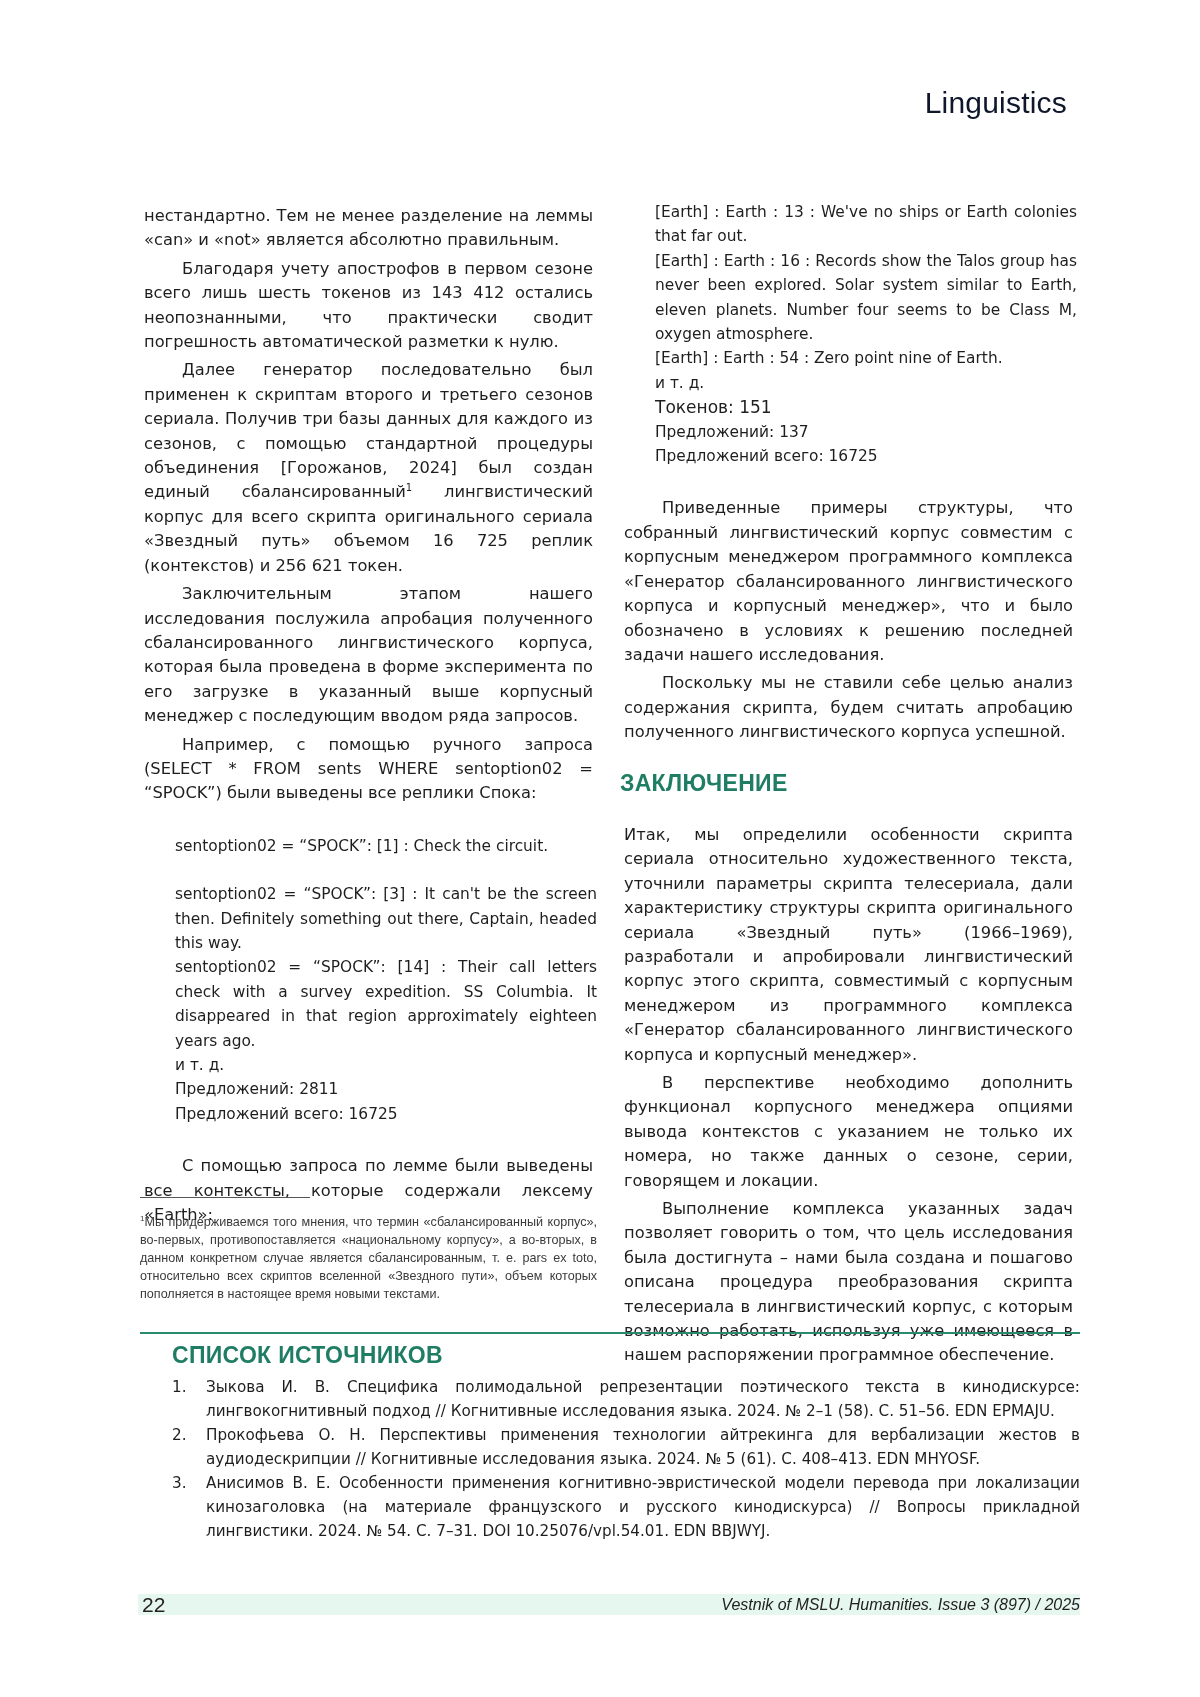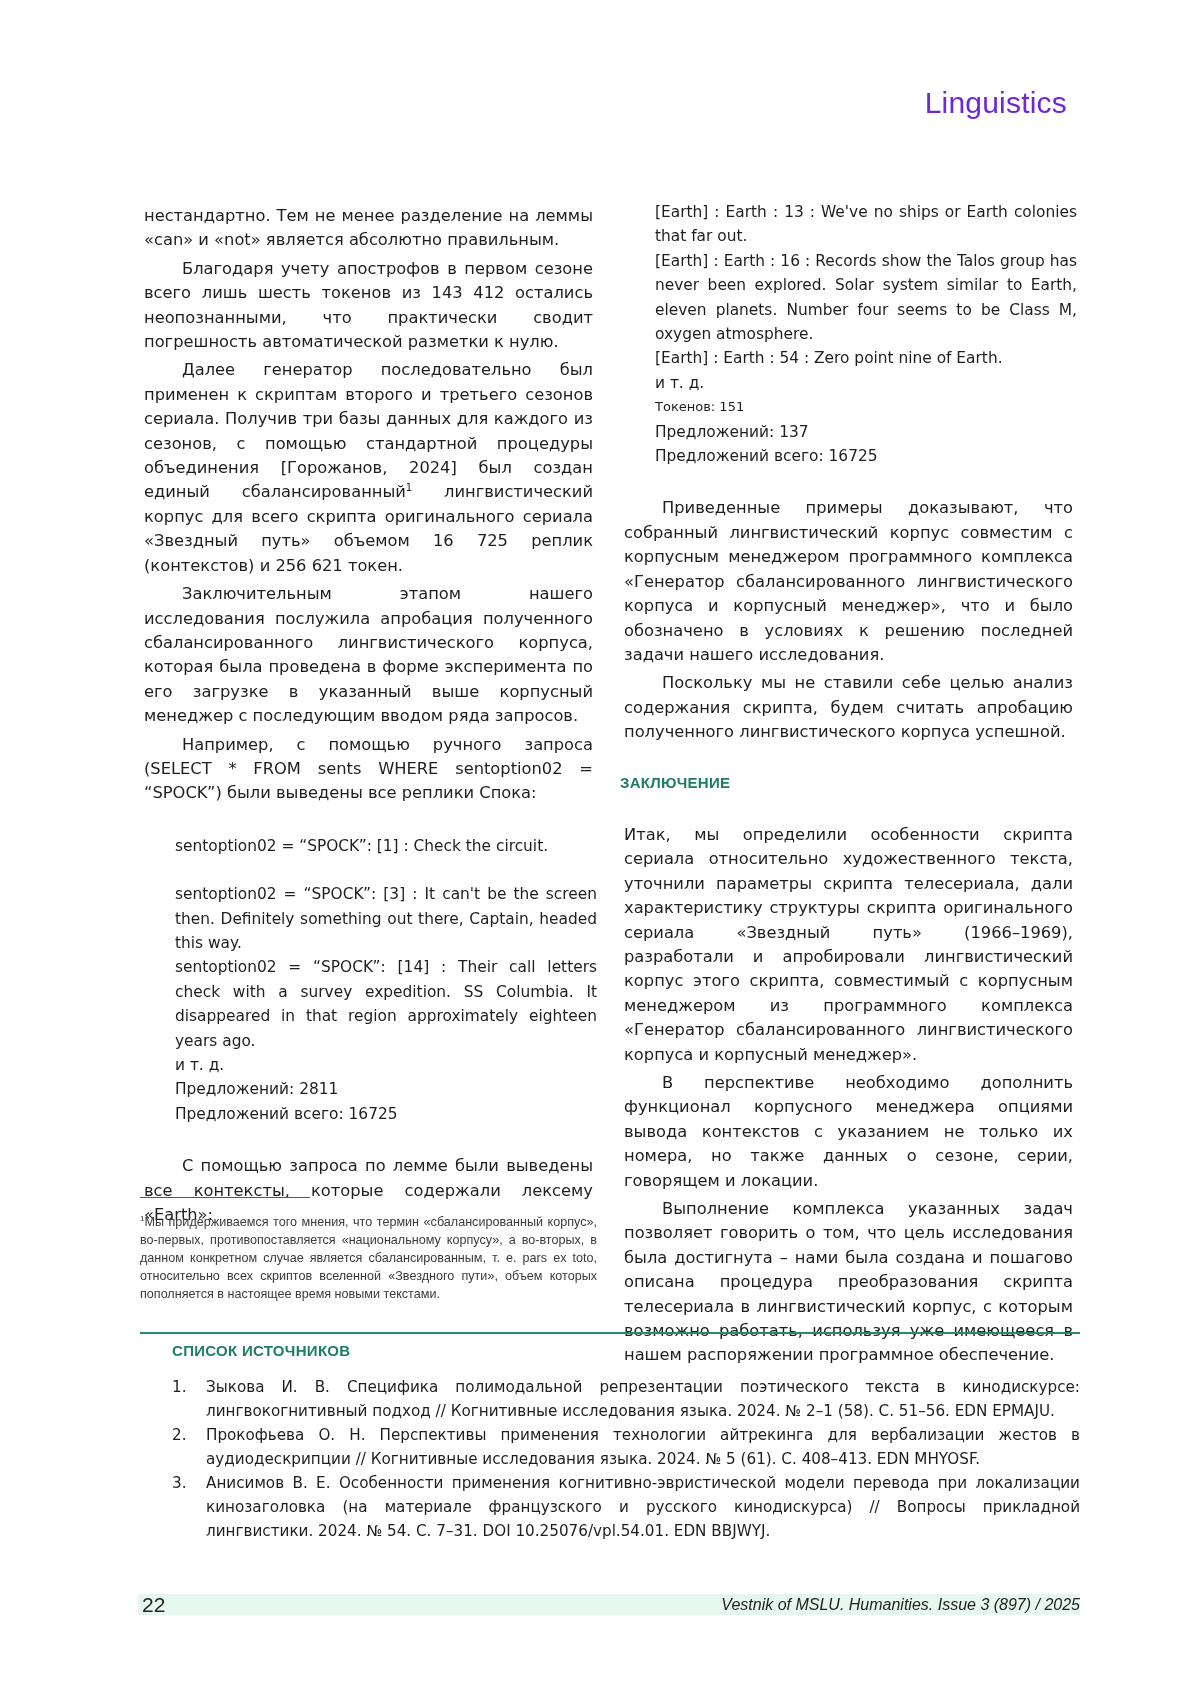--- a/index.html
+++ b/index.html
@@ -1,29 +1,29 @@
 <!DOCTYPE html>
 <html><head>
 <meta charset="utf-8">
 <style>
   html, body { margin: 0; padding: 0; background: #ffffff; }
   body { width: 1200px; height: 1697px; position: relative; overflow: hidden;
          font-family: "DejaVu Sans", sans-serif; color: #1e1e1e; }
   .section-label { position: absolute; top: 86px; right: 133px; font-family: "Liberation Sans", sans-serif;
-         font-size: 30px; color: #6d28d9; letter-spacing: 0.2px; }
+         font-size: 30px; color: #0f172a; letter-spacing: 0.2px; }
   .col { position: absolute; top: 200px; width: 457px; font-size: 16.3px; line-height: 24.4px; }
   .col-left { left: 140px; }
   .col-right { left: 620px; }
   .p { margin: 4px; text-align: justify; text-indent: 0; hyphens: manual; }
   .p.indent { text-indent: 38px; }
   .code { padding-left: 35px; font-size: 15.4px; line-height: 24.4px; text-align: justify; }
   .code .line { margin: 0; }
   .gap { height: 24px; }
   .heading { font-family: "Liberation Sans", sans-serif; font-weight: bold; color: #1f7d64;
-         font-size: 15px; letter-spacing: 0.3px; margin: 0; }
+         font-size: 23px; letter-spacing: 0.3px; margin: 0; }
   .footnote-rule { position: absolute; left: 140px; top: 1197px; width: 170px; height: 1px; background: #555; }
   .footnote { position: absolute; left: 140px; top: 1205px; width: 457px; font-family: "Liberation Sans", sans-serif;
          font-size: 12.6px; line-height: 18px; color: #3a3a3a; text-align: justify; margin-top: 8px; }
   .footnote sup { font-size: 8px; }
   .refs-rule { position: absolute; left: 140px; top: 1332px; width: 940px; height: 2px; background: #2a8a6e; }
   .refs-title { position: absolute; left: 172px; top: 1342px; }
   .refs { position: absolute; left: 172px; top: 1375px; width: 908px; margin: 0; padding: 0; list-style: none;
          font-size: 15.2px; line-height: 24px; }
   .refs li { position: relative; padding-left: 34px; text-align: justify; }
   .refs li .num { position: absolute; left: 0; top: 0; }
@@ -61,26 +61,26 @@
 
 <div class="footnote-rule"></div>
 <div class="footnote"><sup>1</sup><span>Мы придерживаемся того мнения, что термин «сбалансированный корпус», во-первых, противопоставляется «национальному корпусу», а во-вторых, в данном конкретном случае является сбалансированным, т. е. pars ex toto, относительно всех скриптов вселенной «Звездного пути», объем которых пополняется в настоящее время новыми текстами.</span></div>
 
 <div class="col col-right">
   <div class="code">
     <p class="line">[Earth] : Earth : 13 : We've no ships or Earth colonies that far out.</p>
     <p class="line">[Earth] : Earth : 16 : Records show the Talos group has never been explored. Solar system similar to Earth, eleven planets. Number four seems to be Class M, oxygen atmosphere.</p>
     <p class="line">[Earth] : Earth : 54 : Zero point nine of Earth.</p>
     <p class="line">и т. д.</p>
-    <p class="line" style="font-size:13px">Токенов: 151</p>
+    <p class="line" style="font-size:17px">Токенов: 151</p>
     <p class="line">Предложений: 137</p>
     <p class="line">Предложений всего: 16725</p>
   </div>
   <div class="gap"></div>
-  <p class="p indent">Приведенные примеры доказывают, что собранный лингвистический корпус совместим с корпусным менеджером программного комплекса «Генератор сбалансированного лингвистического корпуса и корпусный менеджер», что и было обозначено в условиях к решению последней задачи нашего исследования.</p>
+  <p class="p indent">Приведенные примеры структуры, что собранный лингвистический корпус совместим с корпусным менеджером программного комплекса «Генератор сбалансированного лингвистического корпуса и корпусный менеджер», что и было обозначено в условиях к решению последней задачи нашего исследования.</p>
   <p class="p indent">Поскольку мы не ставили себе целью анализ содержания скрипта, будем считать апробацию полученного лингвистического корпуса успешной.</p>
   <div style="height:22px"></div>
   <h2 class="heading">ЗАКЛЮЧЕНИЕ</h2>
   <div style="height:24px"></div>
   <p class="p">Итак, мы определили особенности скрипта сериала относительно художественного текста, уточнили параметры скрипта телесериала, дали характеристику структуры скрипта оригинального сериала «Звездный путь» (1966–1969), разработали и апробировали лингвистический корпус этого скрипта, совместимый с корпусным менеджером из программного комплекса «Генератор сбалансированного лингвистического корпуса и корпусный менеджер».</p>
   <p class="p indent">В перспективе необходимо дополнить функционал корпусного менеджера опциями вывода контекстов с указанием не только их номера, но также данных о сезоне, серии, говорящем и локации.</p>
   <p class="p indent">Выполнение комплекса указанных задач позволяет говорить о том, что цель исследования была достигнута – нами была создана и пошагово описана процедура преобразования скрипта телесериала в лингвистический корпус, с которым возможно работать, используя уже имеющееся в нашем распоряжении программное обеспечение.</p>
 </div>
 
 <div class="refs-rule"></div>

